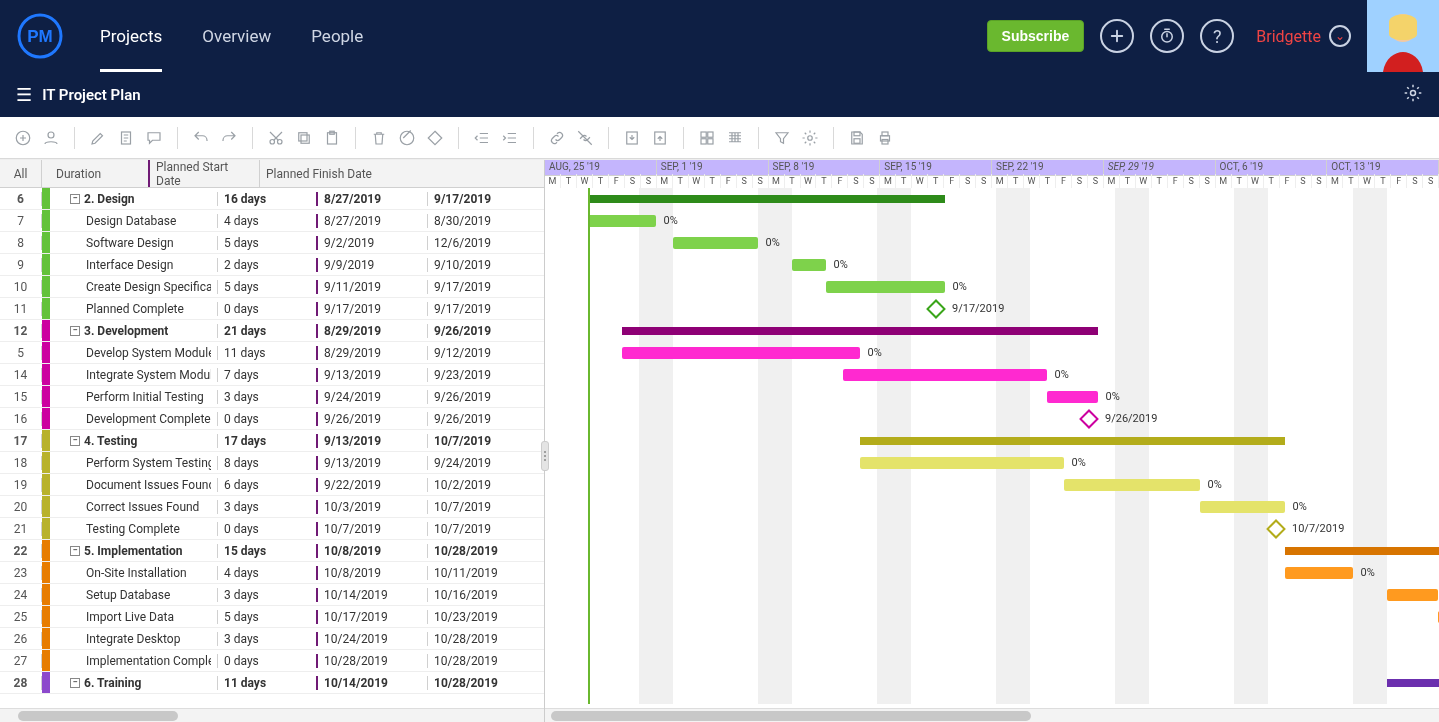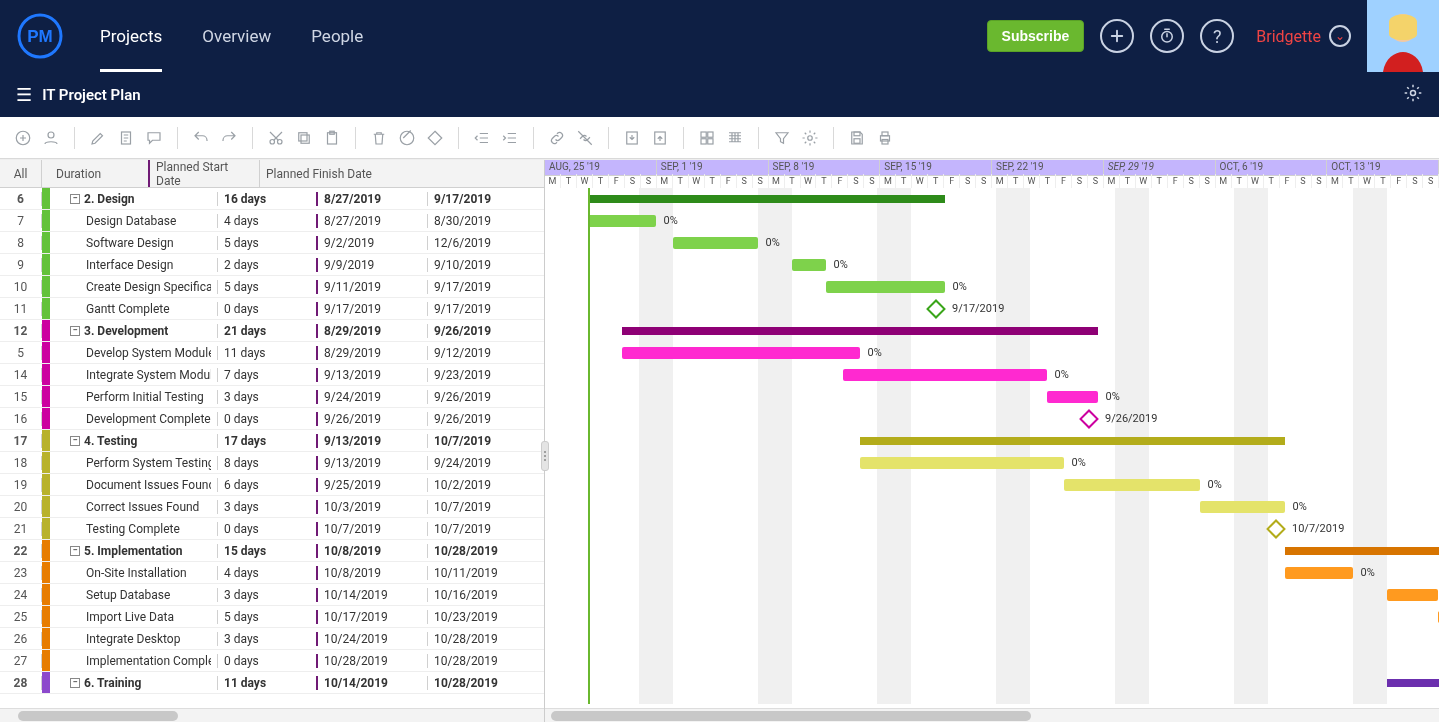--- a/index.html
+++ b/index.html
@@ -389,21 +389,21 @@
           </div>
           <div class="col-dur">5 days</div>
           <div class="col-start">9/11/2019</div>
           <div class="col-fin">9/17/2019</div>
         </div>
         <div class="row">
           <div class="col-id">11</div>
           <div class="col-color c-green"></div>
           <div class="col-name">
             <div class="task-cell indent2">
-              <span>Gantt Complete</span>
+              <span>Planned Complete</span>
             </div>
           </div>
           <div class="col-dur">0 days</div>
           <div class="col-start">9/17/2019</div>
           <div class="col-fin">9/17/2019</div>
         </div>
         <div class="row summary">
           <div class="col-id">12</div>
           <div class="col-color c-magenta"></div>
           <div class="col-name">
@@ -491,21 +491,21 @@
         </div>
         <div class="row">
           <div class="col-id">19</div>
           <div class="col-color c-olive"></div>
           <div class="col-name">
             <div class="task-cell indent2">
               <span>Document Issues Found</span>
             </div>
           </div>
           <div class="col-dur">6 days</div>
-          <div class="col-start">9/25/2019</div>
+          <div class="col-start">9/22/2019</div>
           <div class="col-fin">10/2/2019</div>
         </div>
         <div class="row">
           <div class="col-id">20</div>
           <div class="col-color c-olive"></div>
           <div class="col-name">
             <div class="task-cell indent2">
               <span>Correct Issues Found</span>
             </div>
           </div>

